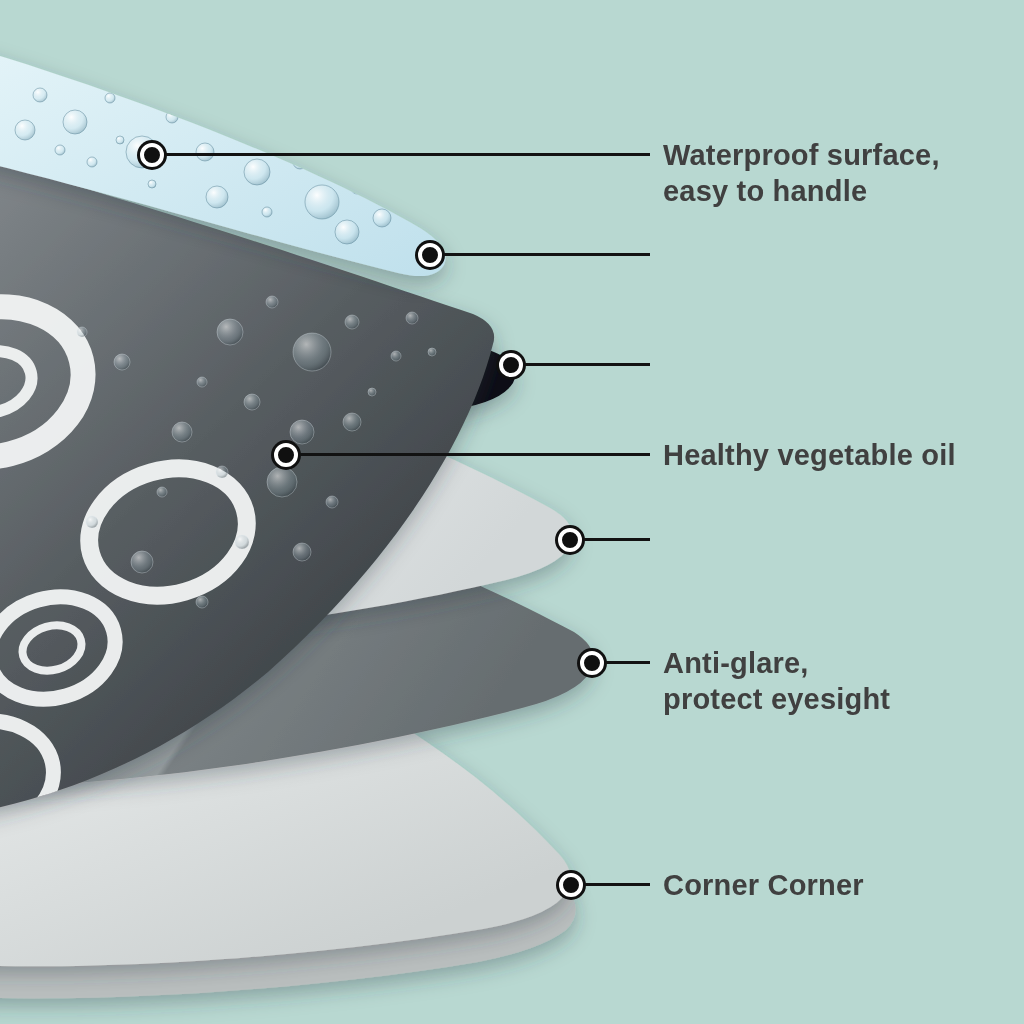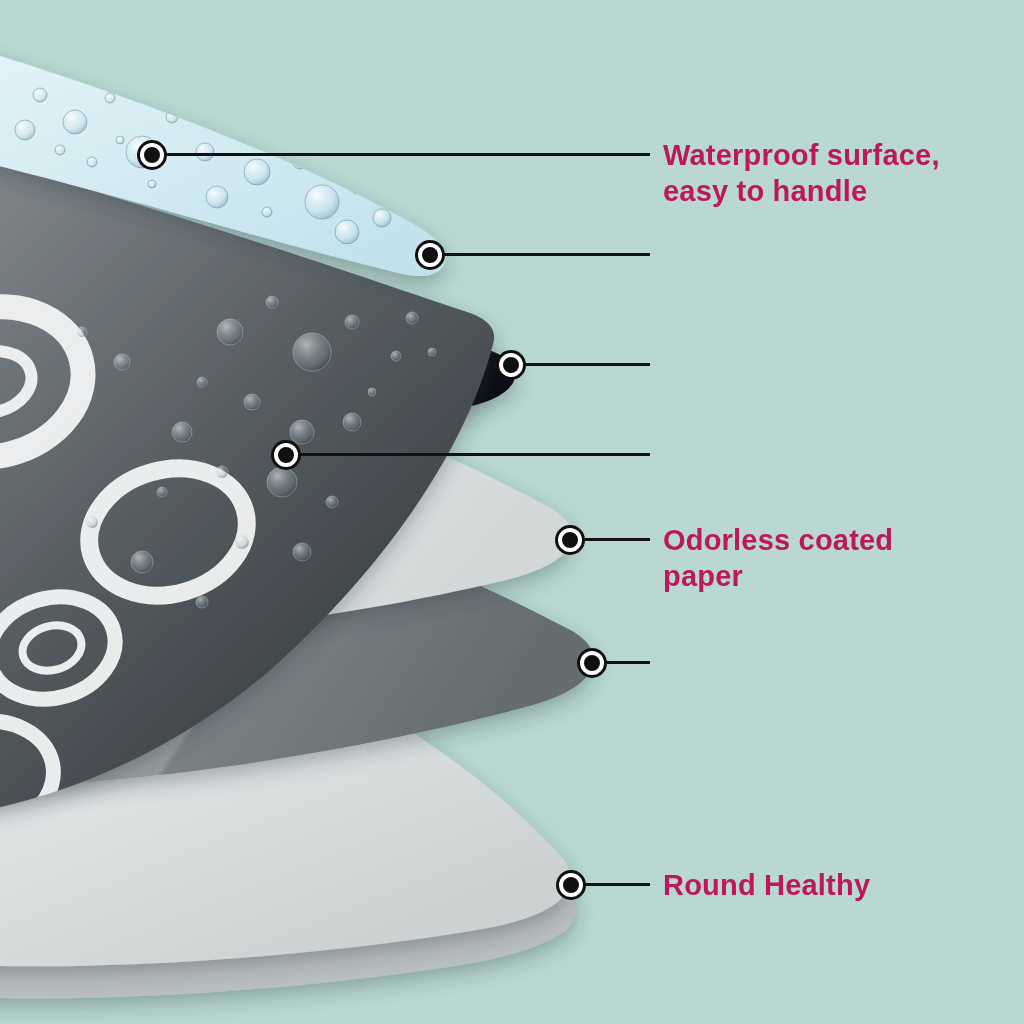--- a/index.html
+++ b/index.html
@@ -12,21 +12,21 @@
   svg.scene{position:absolute;left:0;top:0;}
   .callout{position:absolute;inset:0;pointer-events:none;}
   .dot{
     position:absolute;width:16px;height:16px;border-radius:50%;
     background:#101010;border:4px solid #ffffff;
     box-shadow:0 0 0 3px #101010;
     transform:translate(-50%,-50%);
   }
   .leader{position:absolute;height:3px;background:#121212;}
   .label{
-    position:absolute;color:#be185d;font-size:29px;font-weight:700;
+    position:absolute;color:#404040;font-size:29px;font-weight:700;
     line-height:36px;letter-spacing:.2px;white-space:pre-line;
   }
 </style>
 </head>
 <body>
 
 <div class="stage">
 
   <svg class="scene" viewBox="0 0 1024 1024" width="1024" height="1024" aria-hidden="true">
     <defs>
@@ -170,33 +170,34 @@
   </div>
 
   <div class="callout">
     <span class="dot" style="left:511px;top:365px"></span>
     <span class="leader" style="left:525px;top:363px;width:125px"></span>
   </div>
 
   <div class="callout">
     <span class="dot" style="left:286px;top:455px"></span>
     <span class="leader" style="left:300px;top:453px;width:350px"></span>
+    <div class="label" style="left:663px;top:437px">Healthy vegetable oil</div>
   </div>
 
   <div class="callout">
     <span class="dot" style="left:570px;top:540px"></span>
     <span class="leader" style="left:584px;top:538px;width:66px"></span>
-    <div class="label" style="left:663px;top:522px">Odorless coated
-paper</div>
   </div>
 
   <div class="callout">
     <span class="dot" style="left:592px;top:663px"></span>
     <span class="leader" style="left:606px;top:661px;width:44px"></span>
+    <div class="label" style="left:663px;top:645px">Anti-glare,
+protect eyesight</div>
   </div>
 
   <div class="callout">
     <span class="dot" style="left:571px;top:885px"></span>
     <span class="leader" style="left:585px;top:883px;width:65px"></span>
-    <div class="label" style="left:663px;top:867px">Round Healthy</div>
+    <div class="label" style="left:663px;top:867px">Corner Corner</div>
   </div>
 
 </div>
 
 </body></html>

